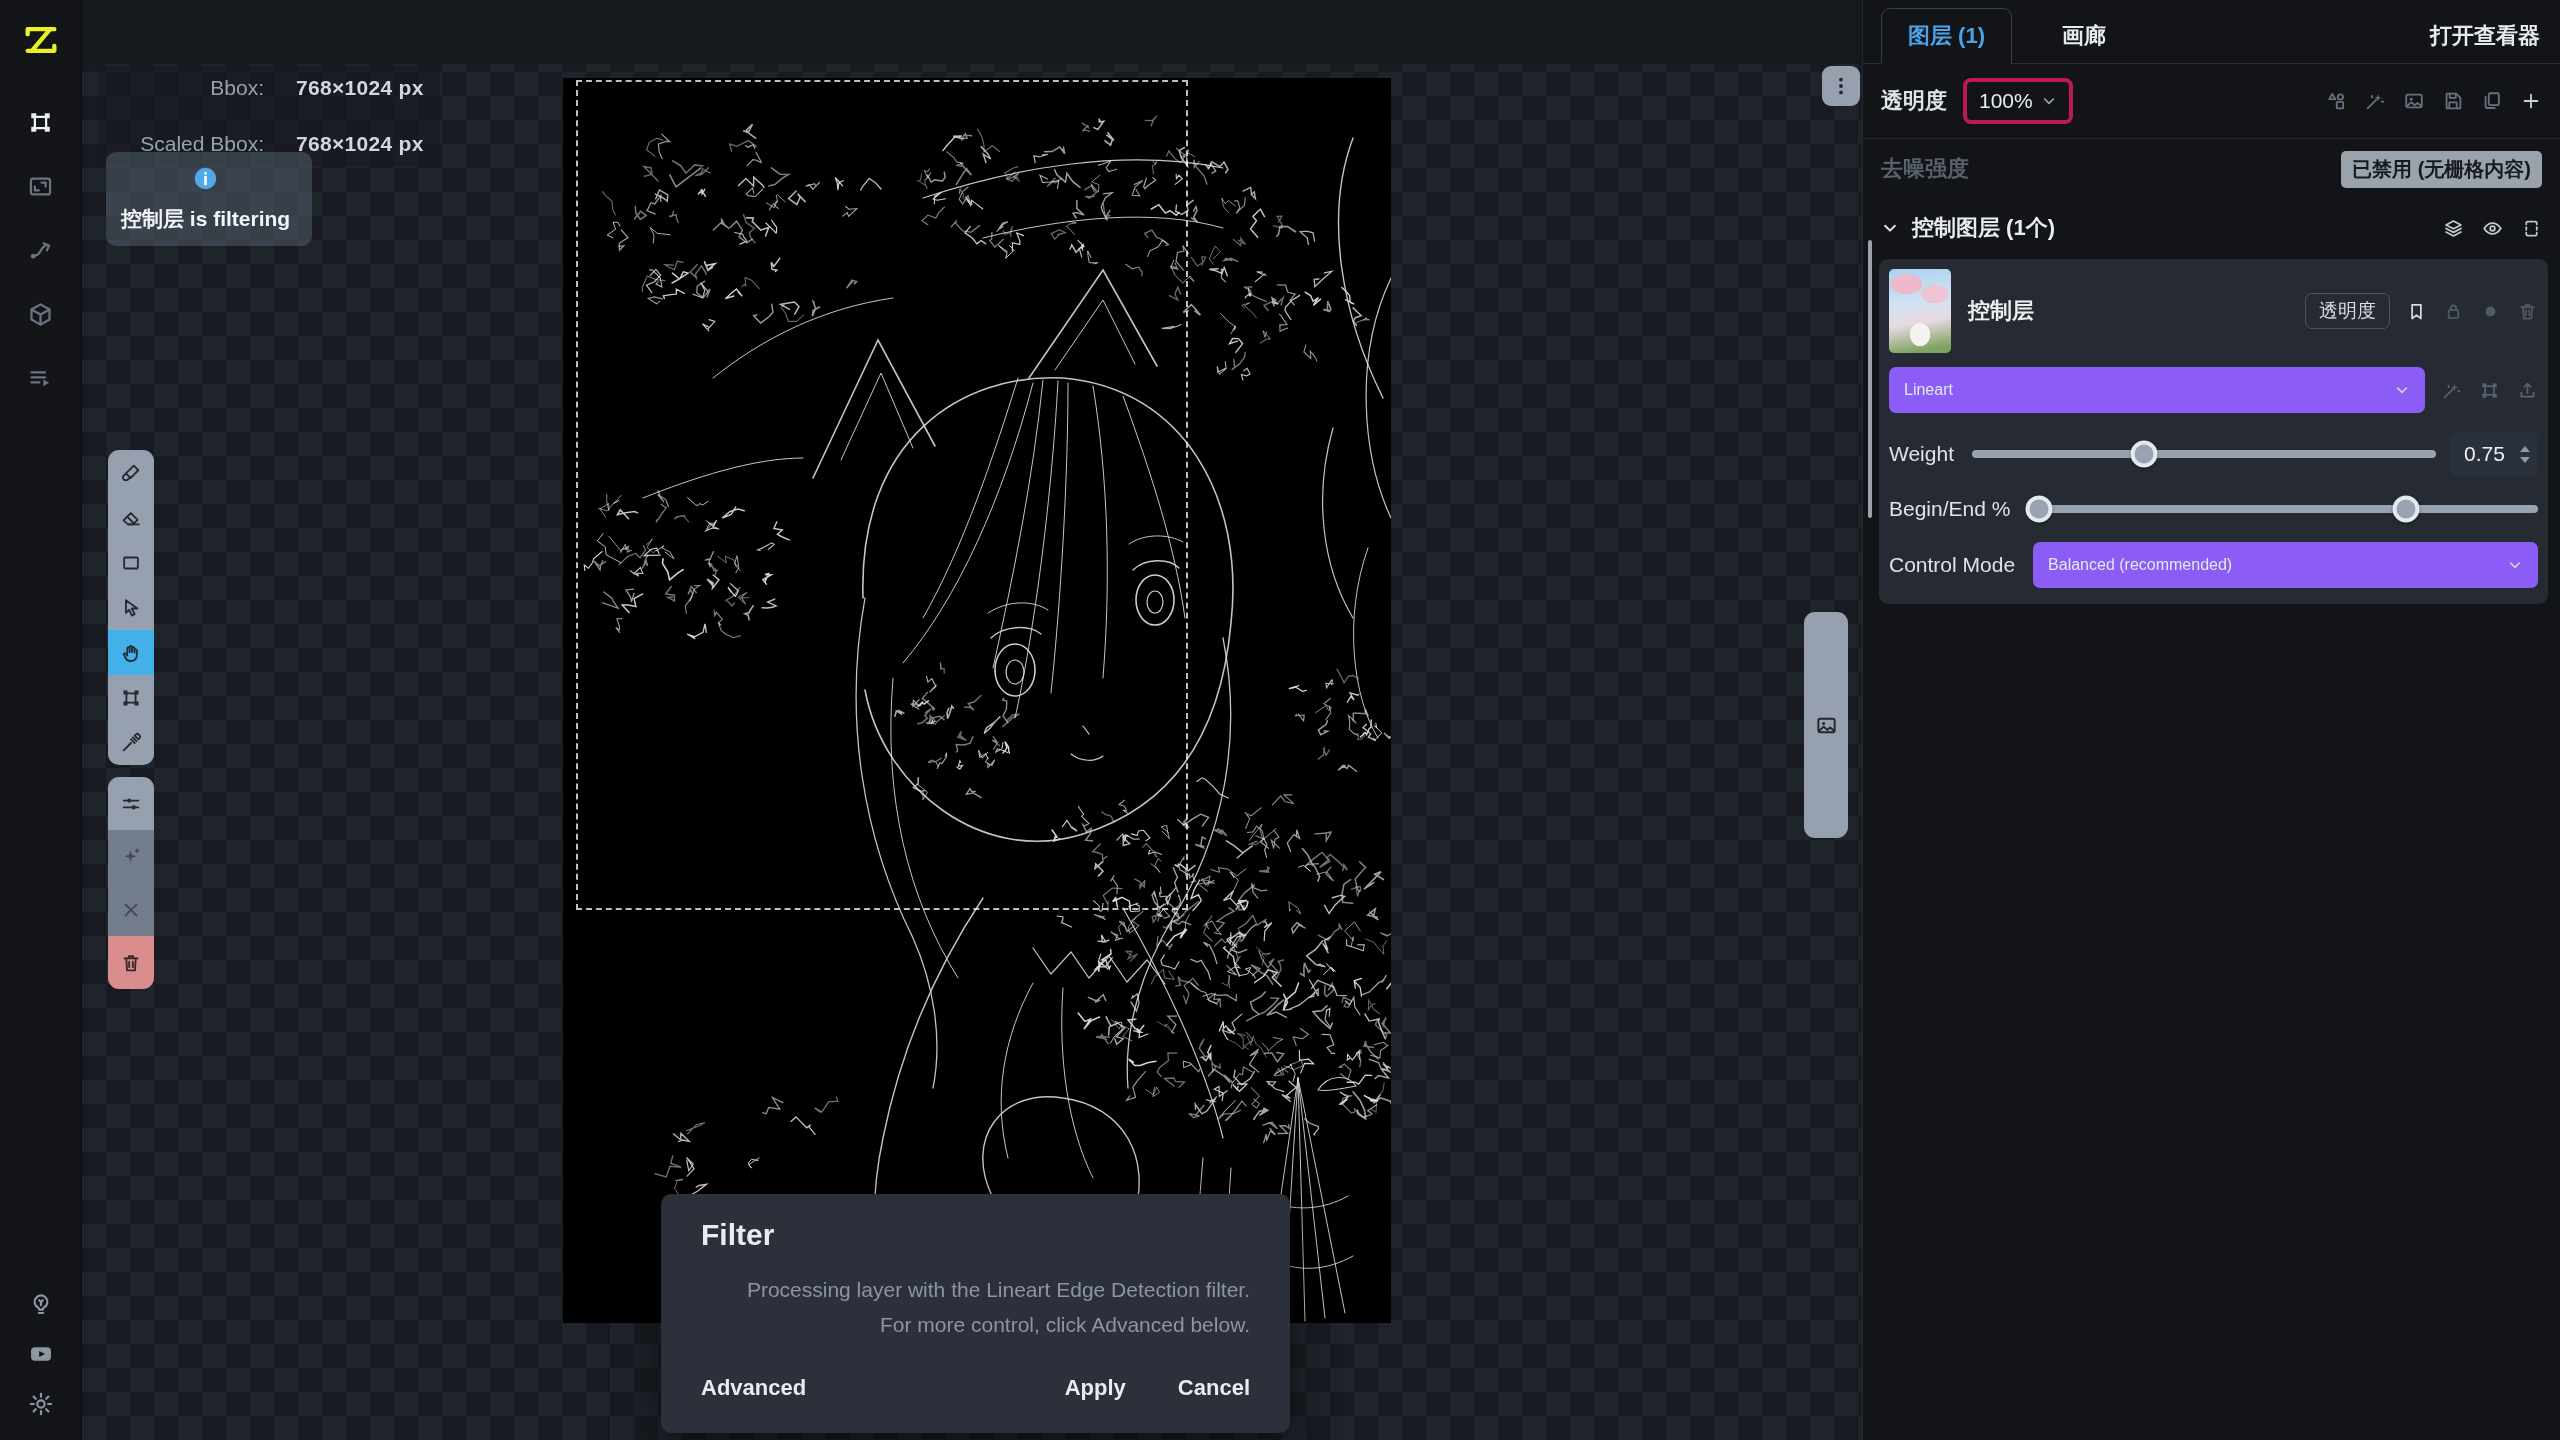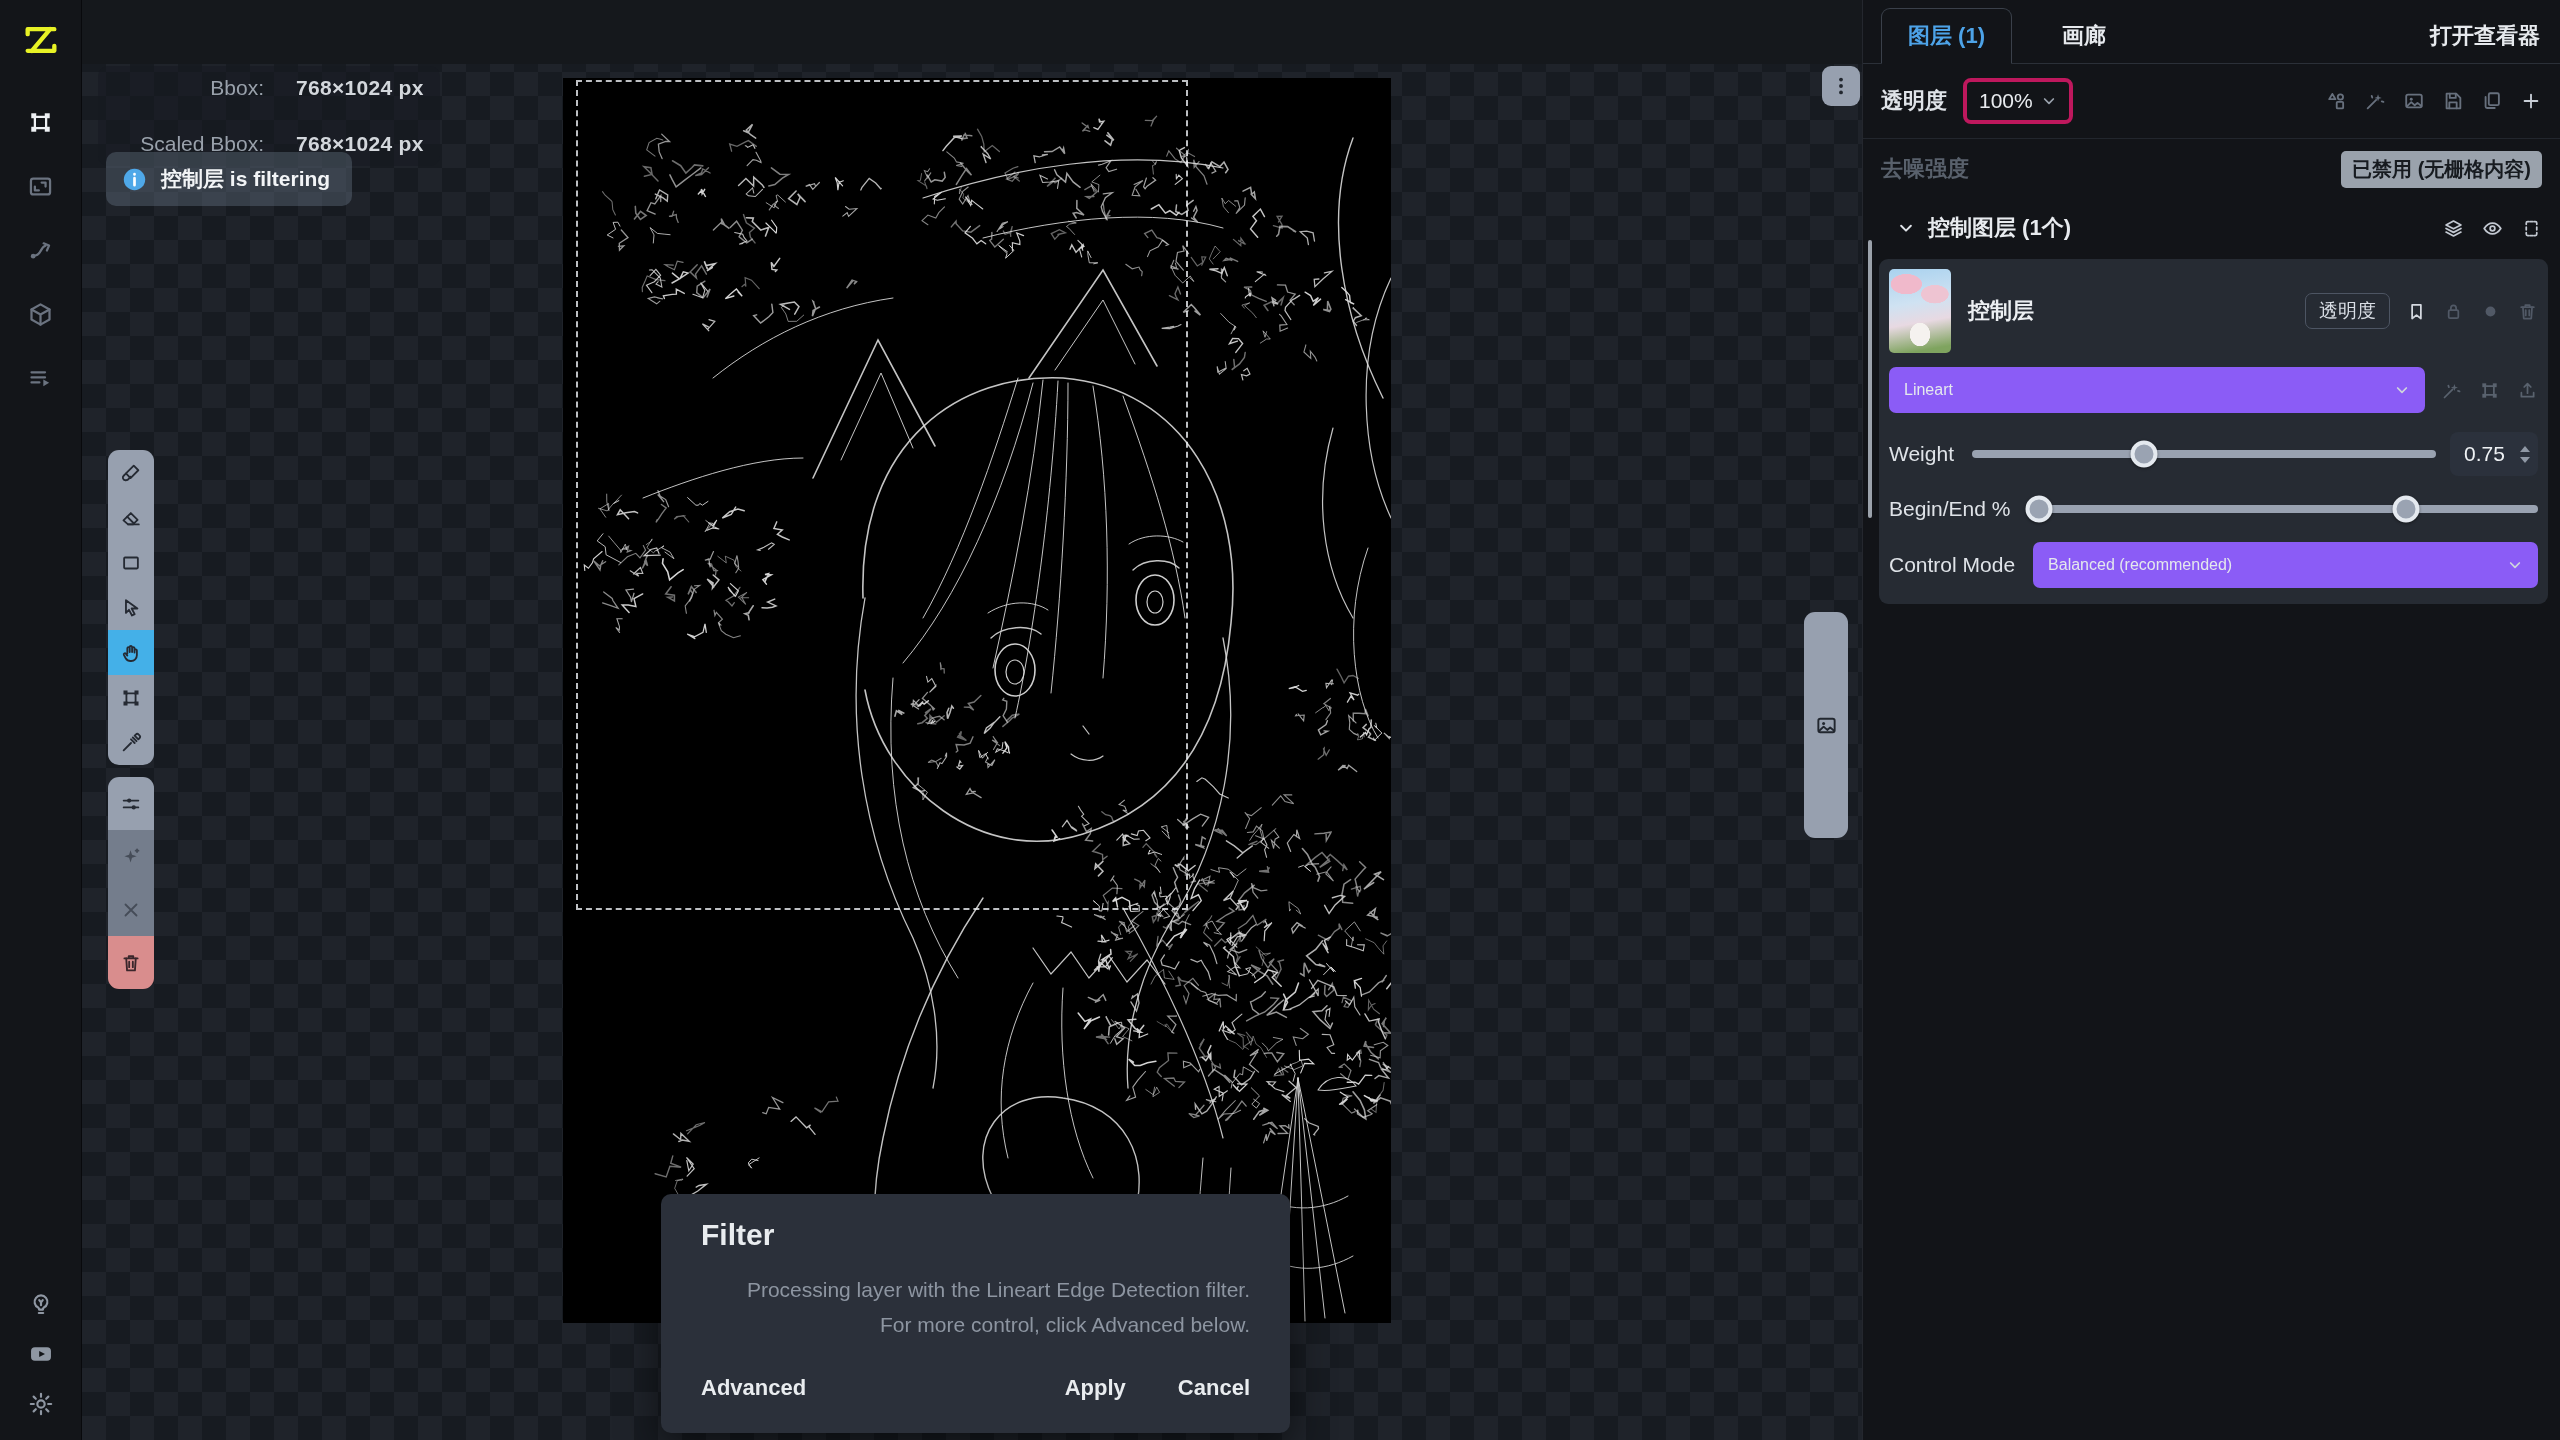--- a/index.html
+++ b/index.html
@@ -30,21 +30,21 @@
   .tb-div{width:1px;height:34px;background:#2e333b;margin:0 8px;}
 
   .image-layer{position:absolute;left:481px;top:78px;width:828px;height:1245px;background:#000;z-index:1;}
   .bbox{position:absolute;left:494px;top:80px;width:612px;height:830px;border:2px dashed rgba(238,241,244,.8);box-sizing:border-box;z-index:2;}
 
   .readout{position:absolute;left:16px;top:66px;background:rgba(22,26,32,.55);border-radius:10px;padding:10px 16px;z-index:5;
     display:grid;grid-template-columns:150px auto;column-gap:16px;row-gap:8px;font-size:21px;gap:32px;}
   .readout .lab{color:#99a1ab;text-align:right;}
   .readout .val{color:#d3d7dc;font-weight:700;letter-spacing:.3px;}
 
-  .toast{position:absolute;left:24px;top:152px;display:flex;align-items:center;gap:13px;background:rgba(106,121,138,.38);border-radius:10px;padding:13px 22px 13px 15px;z-index:5;}
+  .toast{position:absolute;left:24px;top:152px;display:flex;align-items:center;gap:13px;background:rgba(106,121,138,.38);border-radius:10px;padding:13px 22px 13px 15px;z-index:5;flex-direction:column;}
   .toast .info{width:27px;height:27px;font-size:27px;display:flex;color:#4fa8e8;}
   .toast .txt{font-size:21px;font-weight:700;color:#f2f4f6;}
 
   
   .palette{position:absolute;left:26px;top:450px;z-index:5;display:flex;flex-direction:column;gap:12px;}
   .pgroup{width:46px;border-radius:11px;overflow:hidden;display:flex;flex-direction:column;}
   .pbtn{width:46px;height:45px;background:#97a0af;color:#252a33;display:flex;align-items:center;justify-content:center;font-size:22px;cursor:pointer;}
   .pbtn.sel{background:#44b0e8;}
   .pgroup2 .pbtn{height:53px;}
   .pbtn.dis{background:#747d8c;color:rgba(31,36,45,.55);}
@@ -74,21 +74,21 @@
   .oprow{height:74px;}
   .oplabel{font-size:22px;font-weight:700;color:#dfe3e8;}
   .opselect{margin-left:16px;display:flex;align-items:center;justify-content:space-between;width:110px;height:46px;border:4px solid #be185d;border-radius:8px;padding:0 12px;box-sizing:border-box;font-size:21px;color:#e8ebef;cursor:pointer;}
   .opselect .ic{color:#9aa2ad;font-size:16px;}
   .oprow .right{margin-left:auto;display:flex;align-items:center;gap:17px;color:#67707d;font-size:22px;}
   .oprow .right .bright{color:#c9cfd7;}
   .hr{height:1px;background:#22262d;margin:0;}
   .denoise{height:60px;}
   .denoise .lab{font-size:22px;font-weight:700;color:#59616c;}
   .badge{margin-left:auto;background:#9aa2ac;color:#171b20;font-size:20px;font-weight:700;border-radius:5px;padding:5px 11px;}
-  .clheader{height:58px;gap:13px;margin-left:16px;}
+  .clheader{height:58px;gap:13px;}
   .clheader .chev{color:#dfe3e8;font-size:18px;cursor:pointer;}
   .clheader .lab{font-size:22px;font-weight:700;color:#e8ebef;}
   .clheader .right{margin-left:auto;display:flex;gap:18px;color:#c3c9d2;font-size:21px;}
 
   .scrollhint{position:absolute;left:5px;top:240px;width:4px;height:278px;border-radius:2px;background:#b4bbc6;opacity:.85;}
 
   .card{margin:2px 12px 0 16px;background:#262b33;border-radius:9px;padding:10px 10px 16px;box-sizing:border-box;}
   .lrow1{display:flex;align-items:center;}
   .thumb{width:62px;height:84px;border-radius:5px;flex:none;cursor:pointer;
     background:

